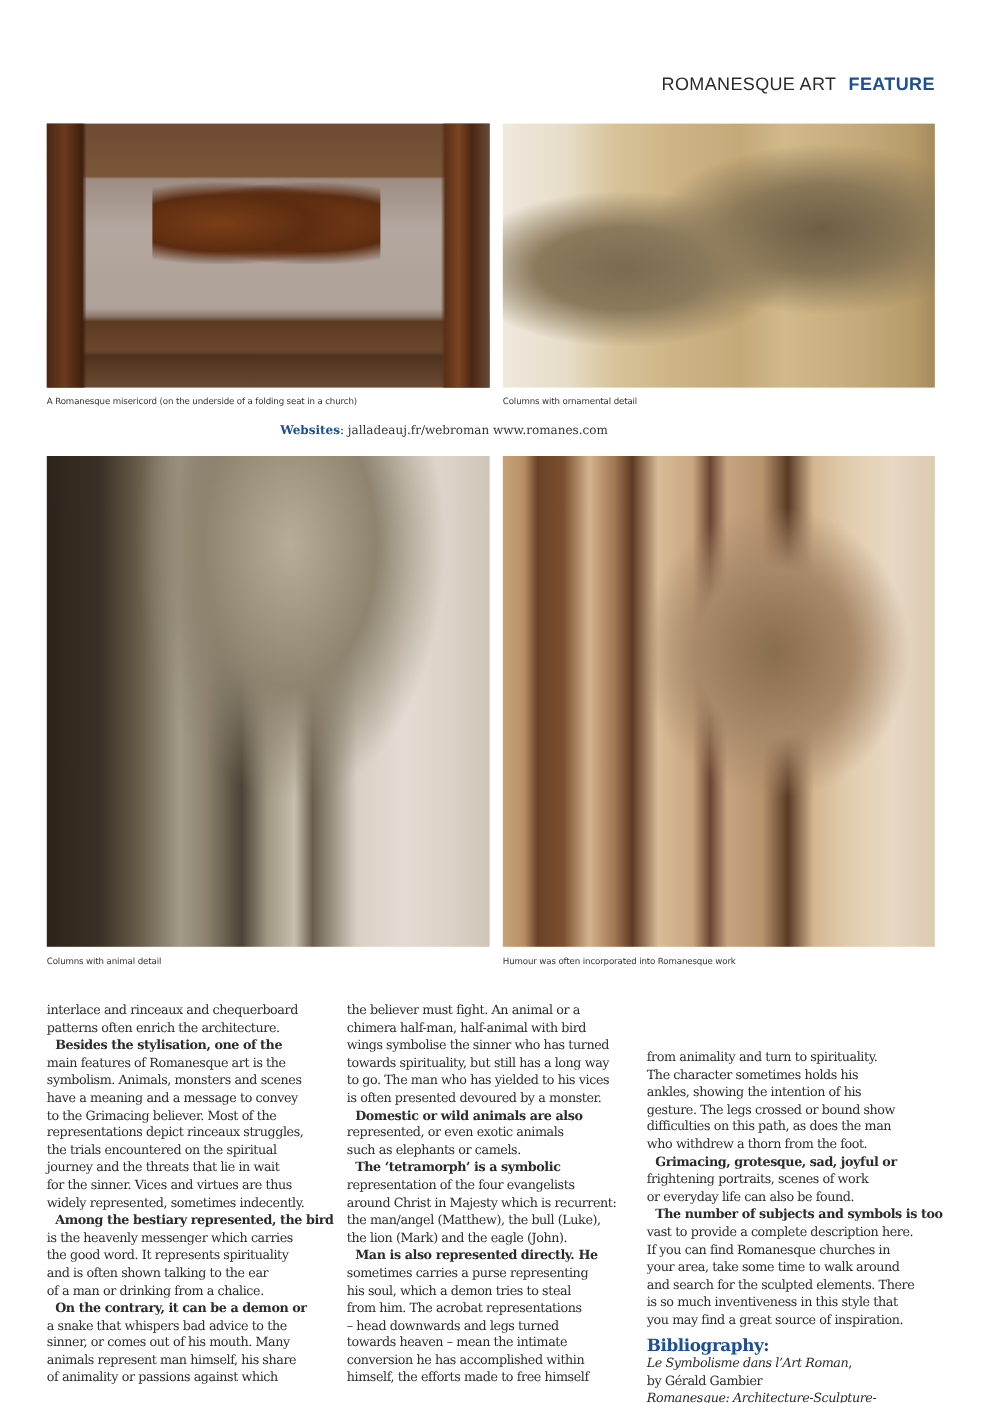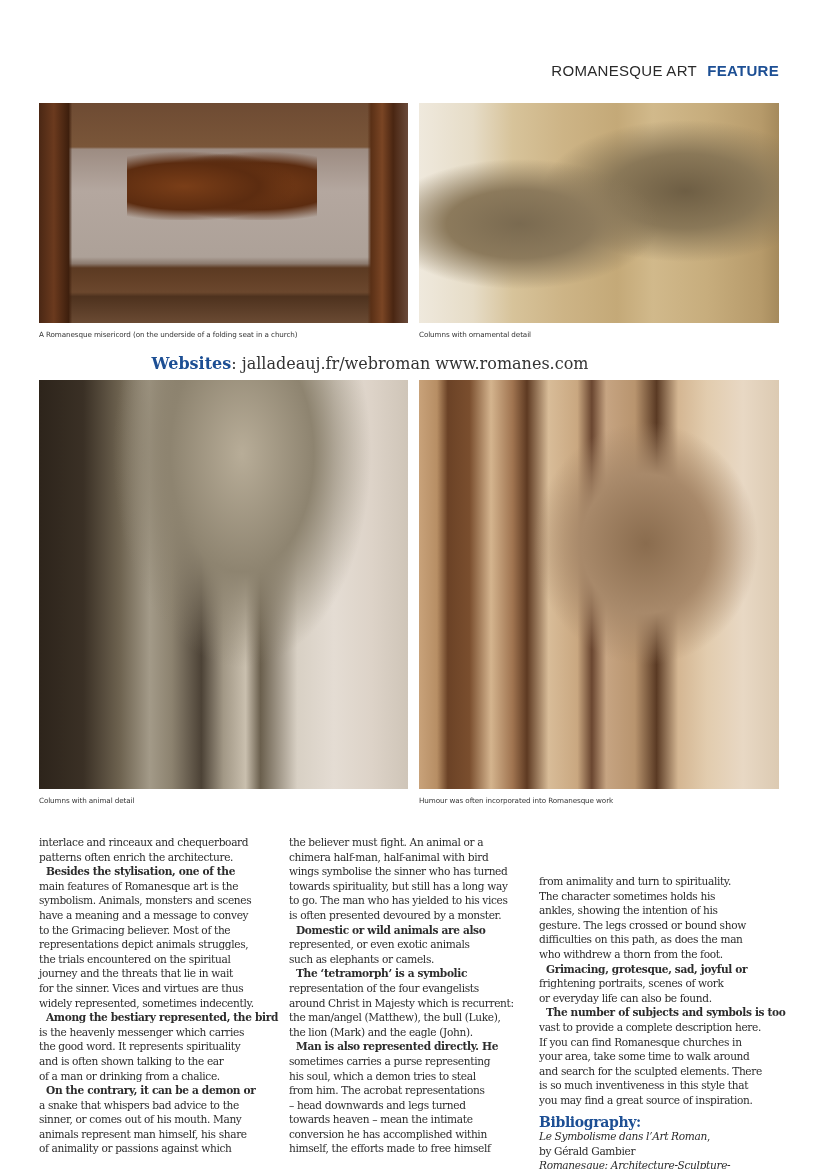--- a/index.html
+++ b/index.html
@@ -6,21 +6,21 @@
   body { width:827px; height:1169px; position:relative; overflow:hidden; font-family:"DejaVu Serif", serif; color:#222; }
   .abs { position:absolute;margin-top:40px; }
 
   .running-head { right:48px; top:22px; font-family:"Liberation Sans", sans-serif; font-size:15px; letter-spacing:0.3px; color:#2a2a2a; white-space:nowrap; }
   .running-head .section { color:#2a2a2a; }
   .running-head .feature { color:#1d4f94; font-weight:bold; margin-left:6px; }
 
   .photo { overflow:hidden; }
   .caption { font-family:"DejaVu Sans", sans-serif; font-weight:normal; font-size:7.2px; color:#333; white-space:nowrap; letter-spacing:-0.1px; }
 
-  .websites { left:0; width:740px; top:314px; text-align:center; font-family:"DejaVu Serif", serif; font-size:16px; color:#333; white-space:nowrap; }
+  .websites { left:0; width:740px; top:314px; text-align:center; font-family:"DejaVu Serif", serif; font-size:10px; color:#333; white-space:nowrap; }
   .websites .lbl { color:#1d4f94; font-weight:bold; }
 
   .col { font-family:"DejaVu Serif", serif; font-size:10.6px; line-height:14.6px; color:#2c2c2c; letter-spacing:-0.35px; }
   .col p { margin:0; white-space:nowrap; }
   .col .ind { padding-left:7px;font-weight:bold; }
   .bib-head { font-weight:bold; color:#1d4f94; font-size:14px; margin-top:7px !important; }
   .it { font-style:italic; }
   .endmark { color:#1d4f94; font-size:9px; }
 
   .folio { right:48px; top:1136px; font-family:"Liberation Sans", sans-serif; font-size:12px; letter-spacing:0.6px; color:#333; white-space:nowrap; }
@@ -80,21 +80,21 @@
 <div class="abs caption" style="left:419px; top:756px;">Humour was often incorporated into Romanesque work</div>
 
 <div class="abs col" style="left:39px; top:795px; width:240px;" id="col0">
     <p>interlace and rinceaux and chequerboard</p>
     <p>patterns often enrich the architecture.</p>
     <p class="ind">Besides the stylisation, one of the</p>
     <p>main features of Romanesque art is the</p>
     <p>symbolism. Animals, monsters and scenes</p>
     <p>have a meaning and a message to convey</p>
     <p>to the Grimacing believer. Most of the</p>
-    <p>representations depict animals struggles,</p>
+    <p>representations depict rinceaux struggles,</p>
     <p>the trials encountered on the spiritual</p>
     <p>journey and the threats that lie in wait</p>
     <p>for the sinner. Vices and virtues are thus</p>
     <p>widely represented, sometimes indecently.</p>
     <p class="ind">Among the bestiary represented, the bird</p>
     <p>is the heavenly messenger which carries</p>
     <p>the good word. It represents spirituality</p>
     <p>and is often shown talking to the ear</p>
     <p>of a man or drinking from a chalice.</p>
     <p class="ind">On the contrary, it can be a demon or</p>

